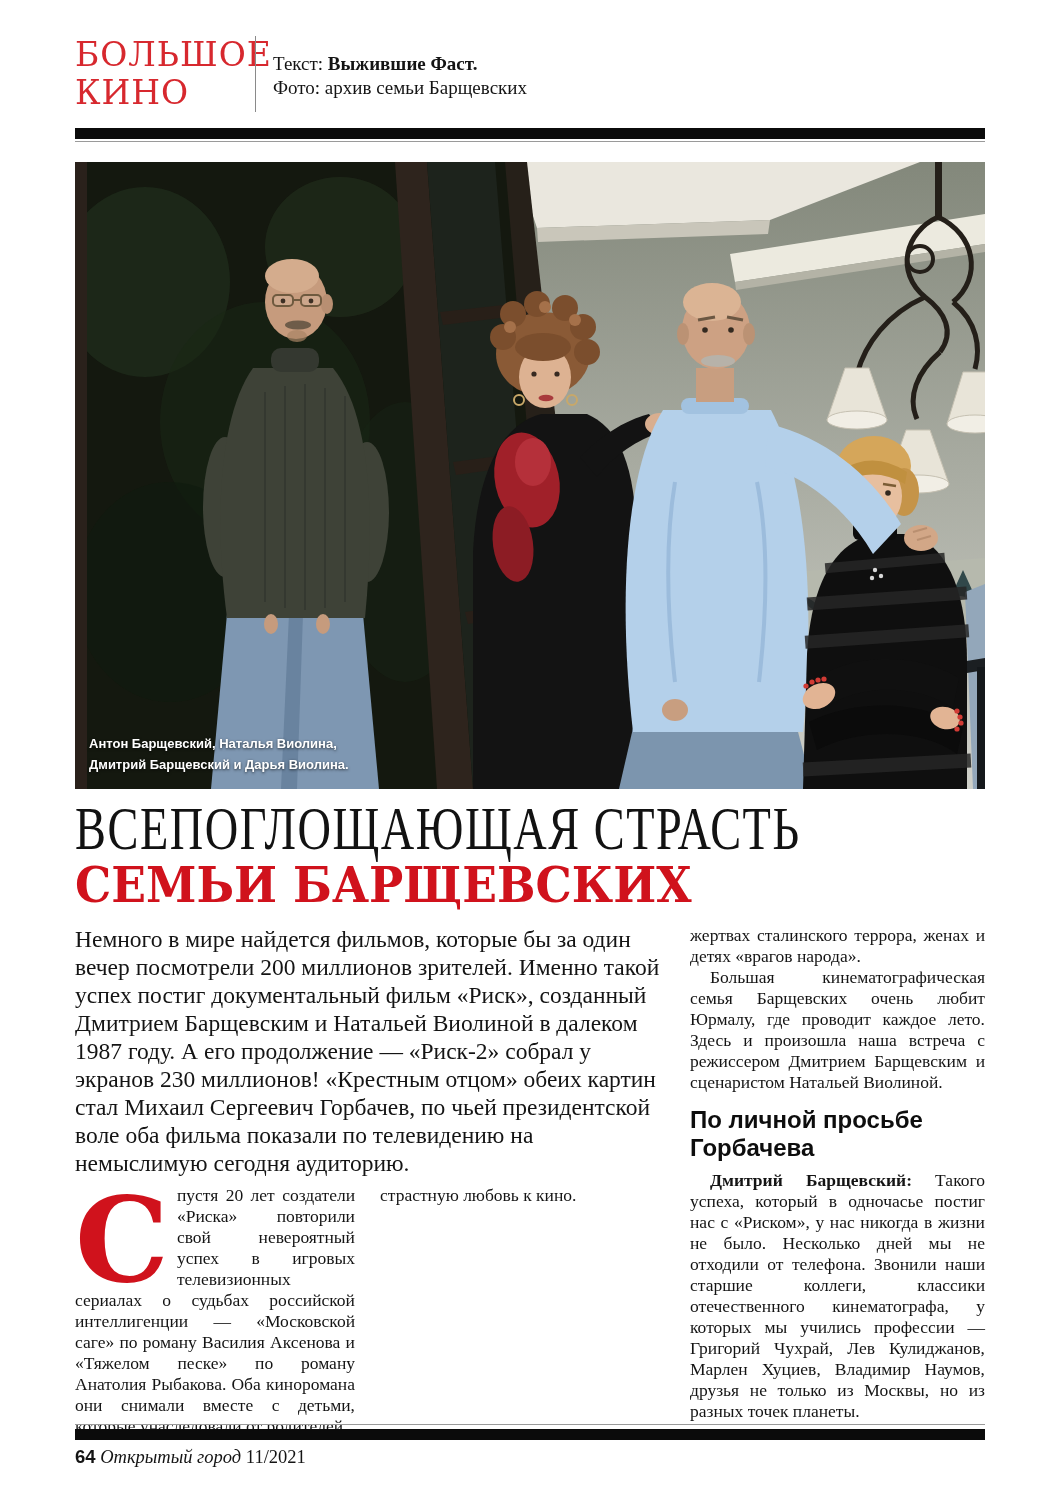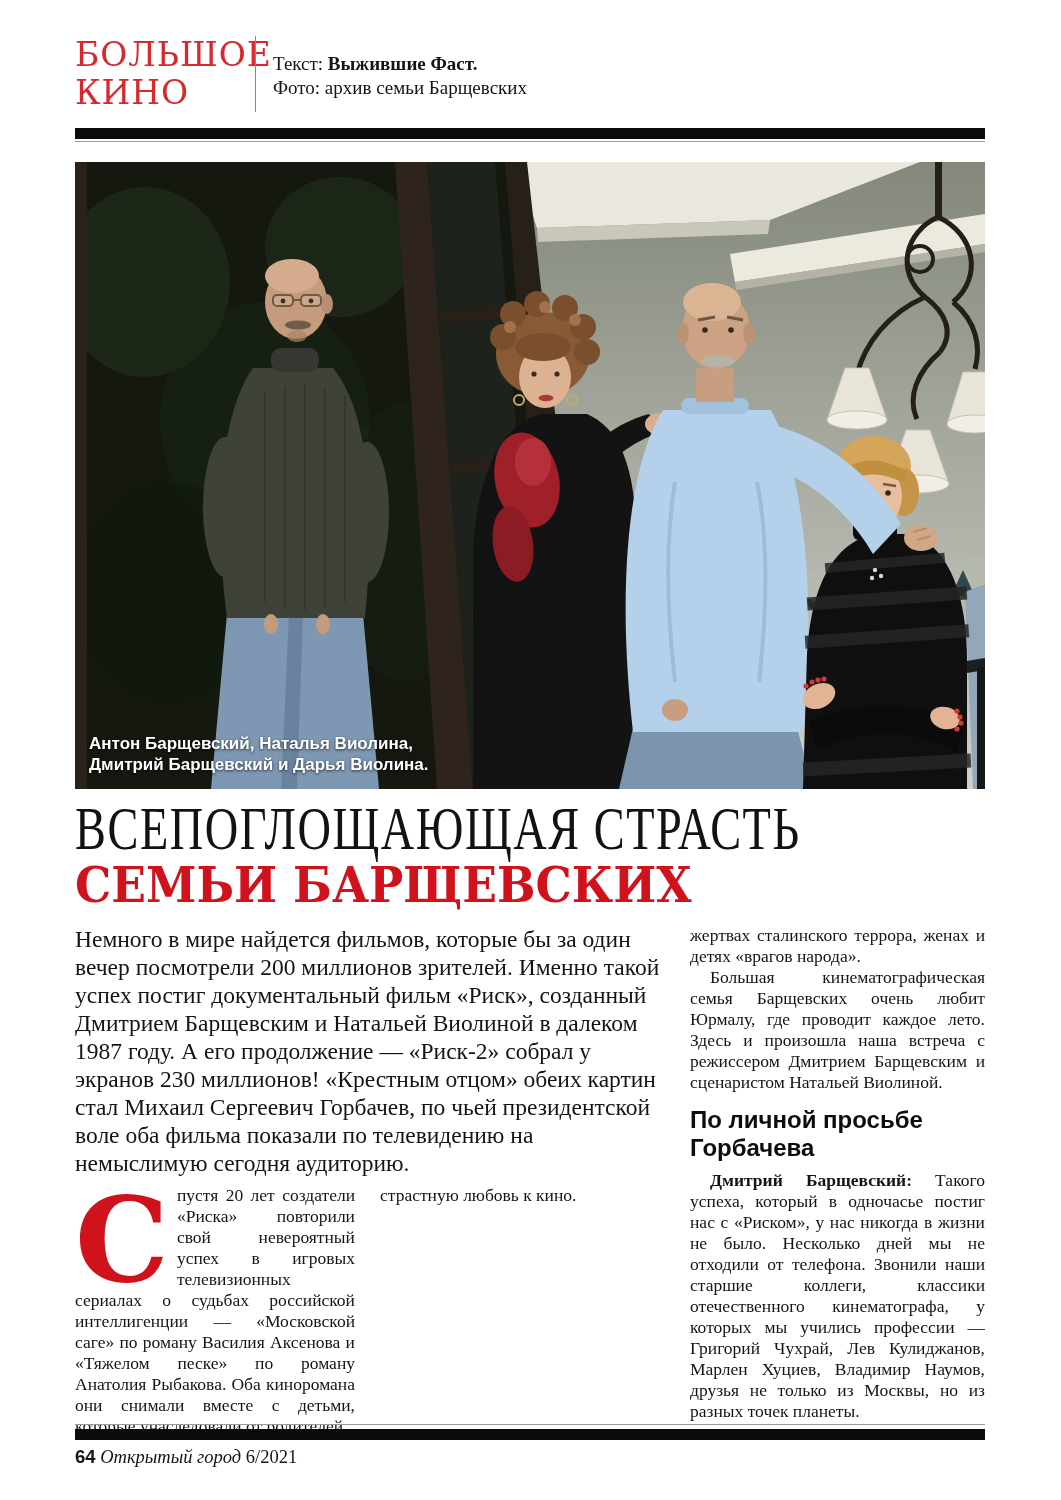--- a/index.html
+++ b/index.html
@@ -12,21 +12,21 @@
   .header-divider { width:1px; background:#8a8a8a; }
   .byline { padding-left:17px; padding-top:16px; font-size:19px; line-height:24px; }
   .byline .b { font-weight:bold; }
 
   .rule-thick { height:11px; background:#0b0b0b; margin-top:16px; }
   .rule-thin  { height:1px;  background:#9a9a9a; margin-top:2px; }
 
   
   .photo { position:relative; height:627px; margin-top:20px; background:#14180f; }
   .photo svg { position:absolute; inset:0; width:100%; height:100%; }
-  .caption { position:absolute; left:14px; bottom:14px; font-family:"Liberation Sans", sans-serif; font-weight:bold; font-size:17px; line-height:21px; color:#ffffff; text-shadow:0 1px 3px rgba(0,0,0,.7); }
+  .caption { position:absolute; left:14px; bottom:14px; font-family:"Liberation Sans", sans-serif; font-weight:bold; font-size:13px; line-height:21px; color:#ffffff; text-shadow:0 1px 3px rgba(0,0,0,.7); }
 
   
   .headline { margin-top:13px; }
   .hl1 { font-family:"Liberation Serif", serif; font-weight:400; font-size:61px; line-height:54px; letter-spacing:2px; color:#121212; white-space:nowrap; transform:scaleX(.76); transform-origin:left center; }
   .hl2 { font-family:"DejaVu Serif", serif; font-weight:bold; font-size:49px; line-height:52px; margin-top:3px; color:#d0121c; white-space:nowrap; transform:scaleX(.93); transform-origin:left center; }
 
   
   .main { display:flex; gap:30px; margin-top:14px; }
   .left-block { width:585px; }
   .lead { font-size:23.5px; line-height:28px; }
@@ -294,17 +294,17 @@
       <p class="ind"><span class="speaker">Дмитрий Барщевский:</span><span> Такого успеха, который в одночасье постиг нас с «Риском», у нас никогда в жизни не было. Несколько дней мы не отходили от телефона. Звонили наши старшие коллеги, классики отечественного кинематографа, у которых мы учились профессии — Григорий Чухрай, Лев Кулиджанов, Марлен Хуциев, Владимир Наумов, друзья не только из Москвы, но из разных точек планеты.</span></p>
     </div>
   </div>
 
   <div class="footer">
     <div class="footer-rule-thin"></div>
     <div class="footer-rule-thick"></div>
     <div class="footer-text">
       <span class="footer-num">64</span>
       <span class="footer-mag">Открытый город</span>
-      <span>6/2021</span>
+      <span>11/2021</span>
     </div>
   </div>
 
 </div>
 
 </body></html>

